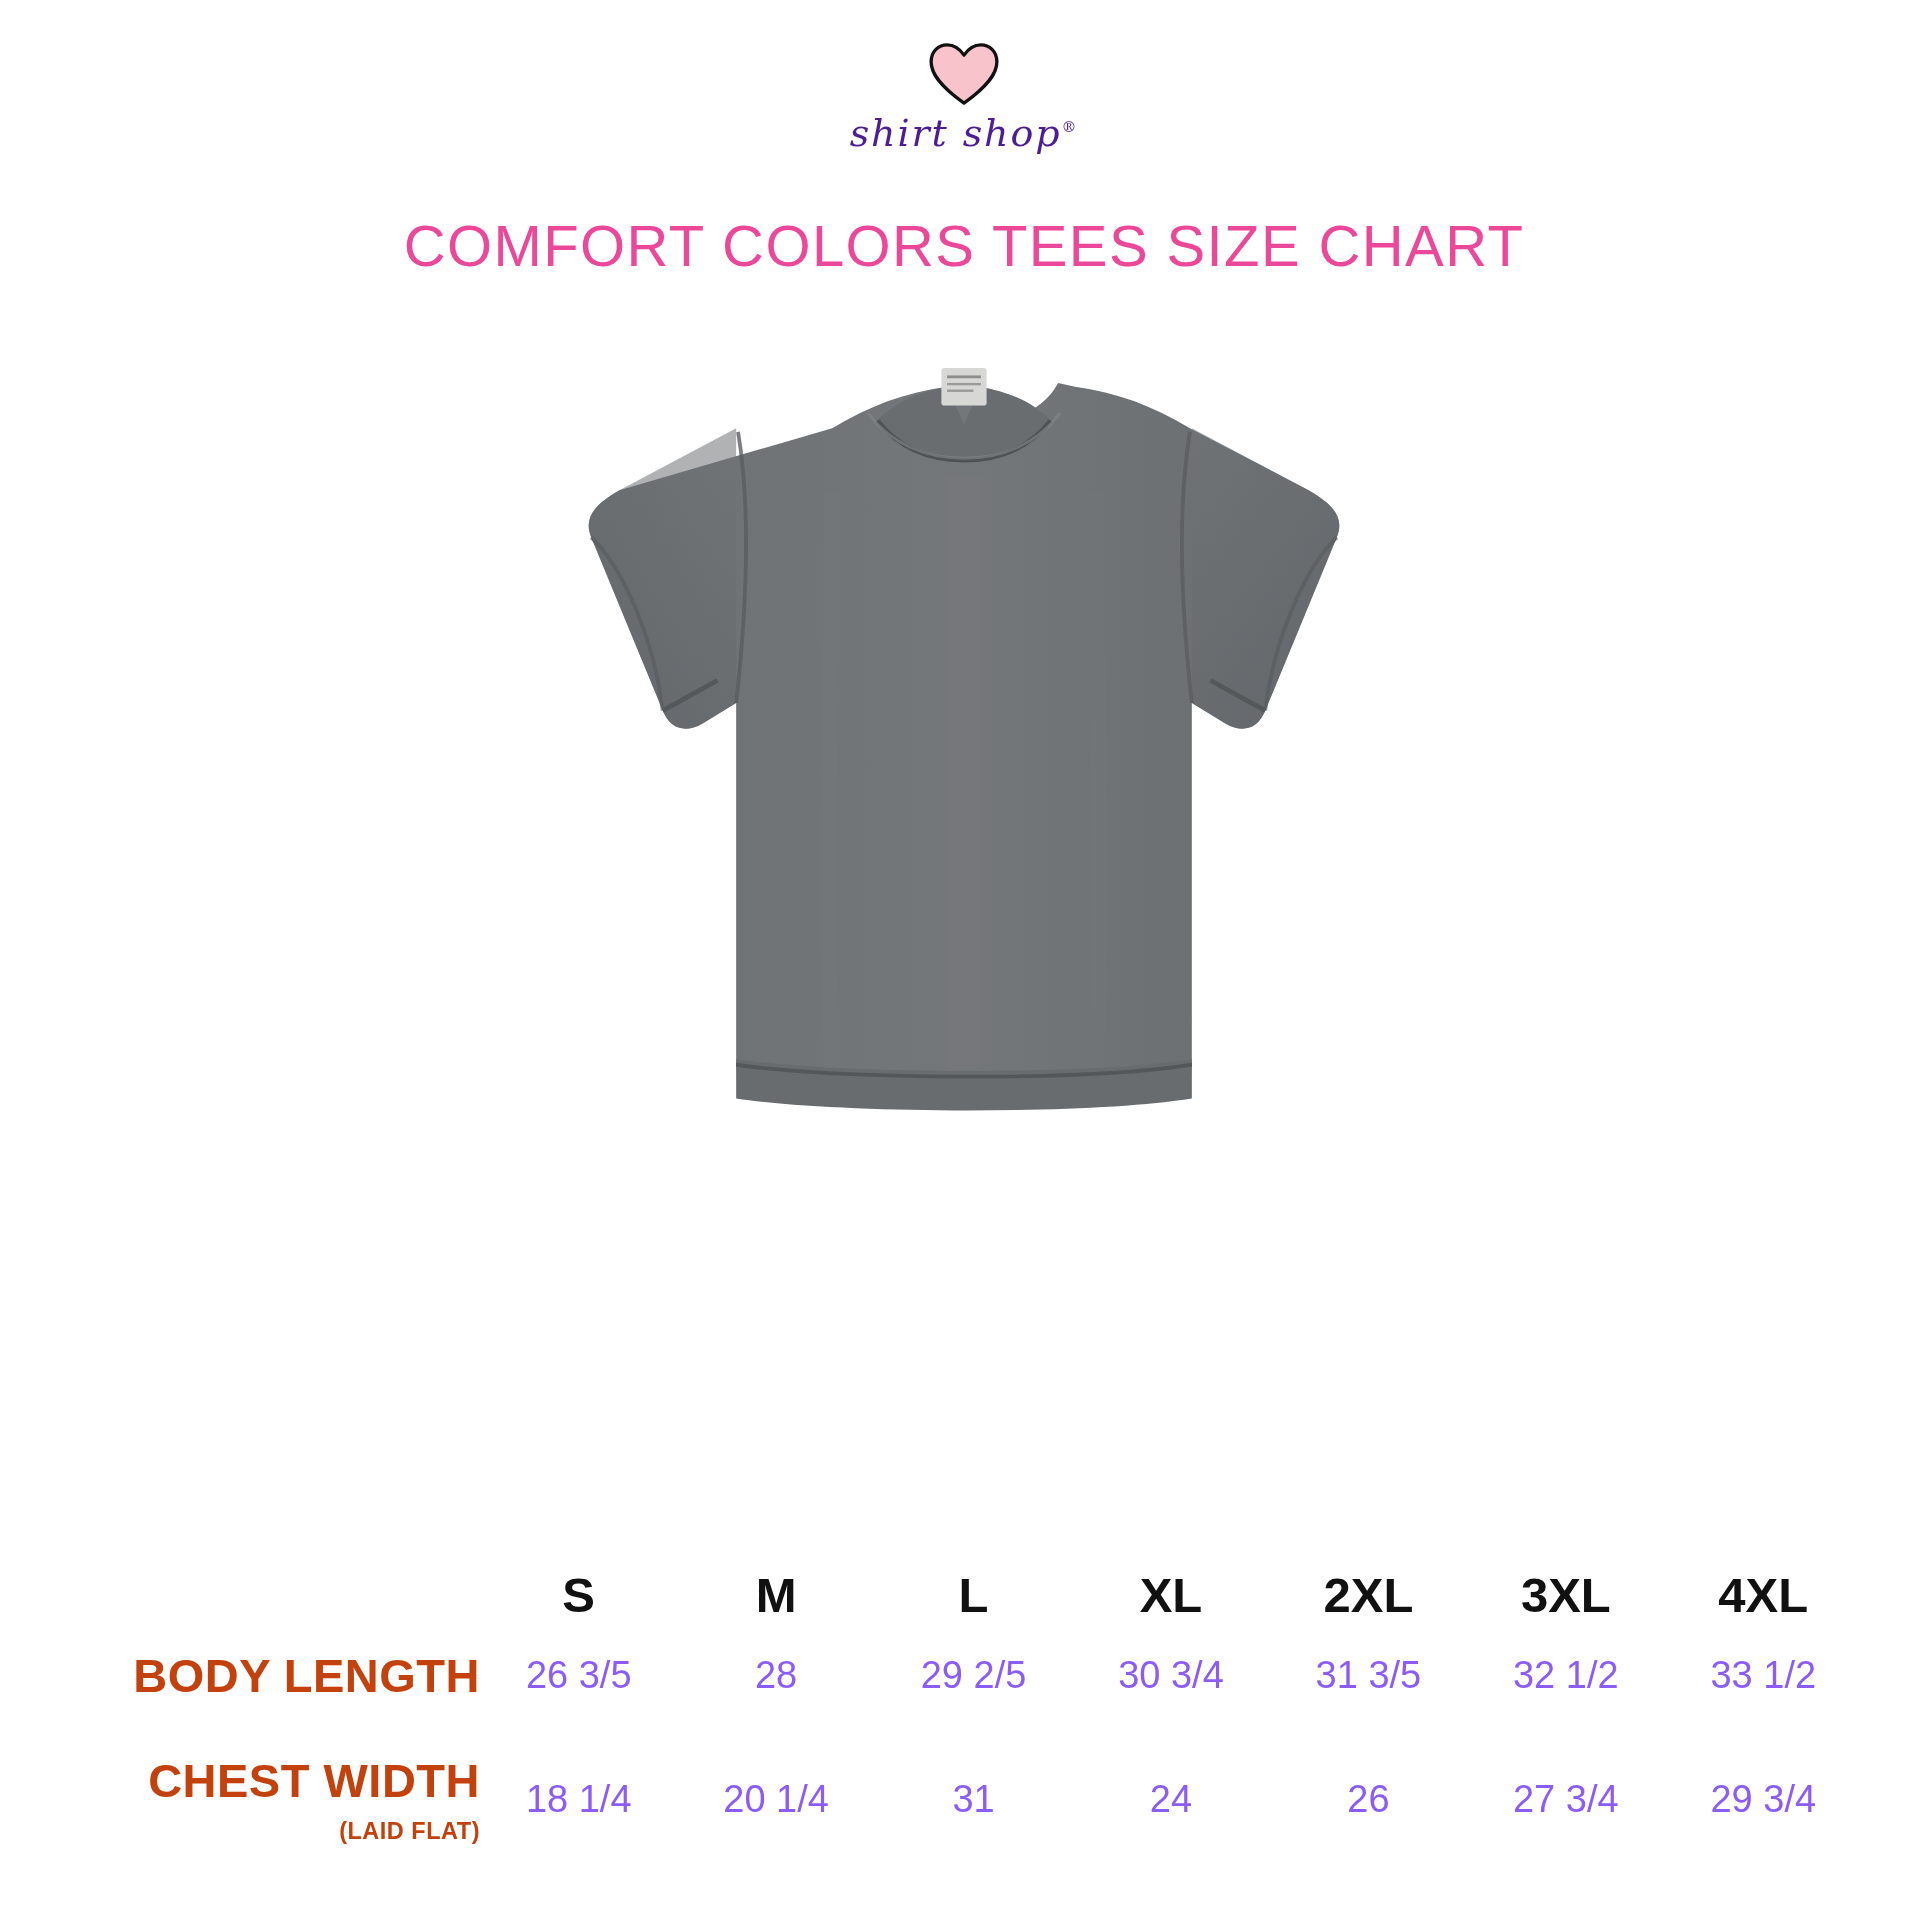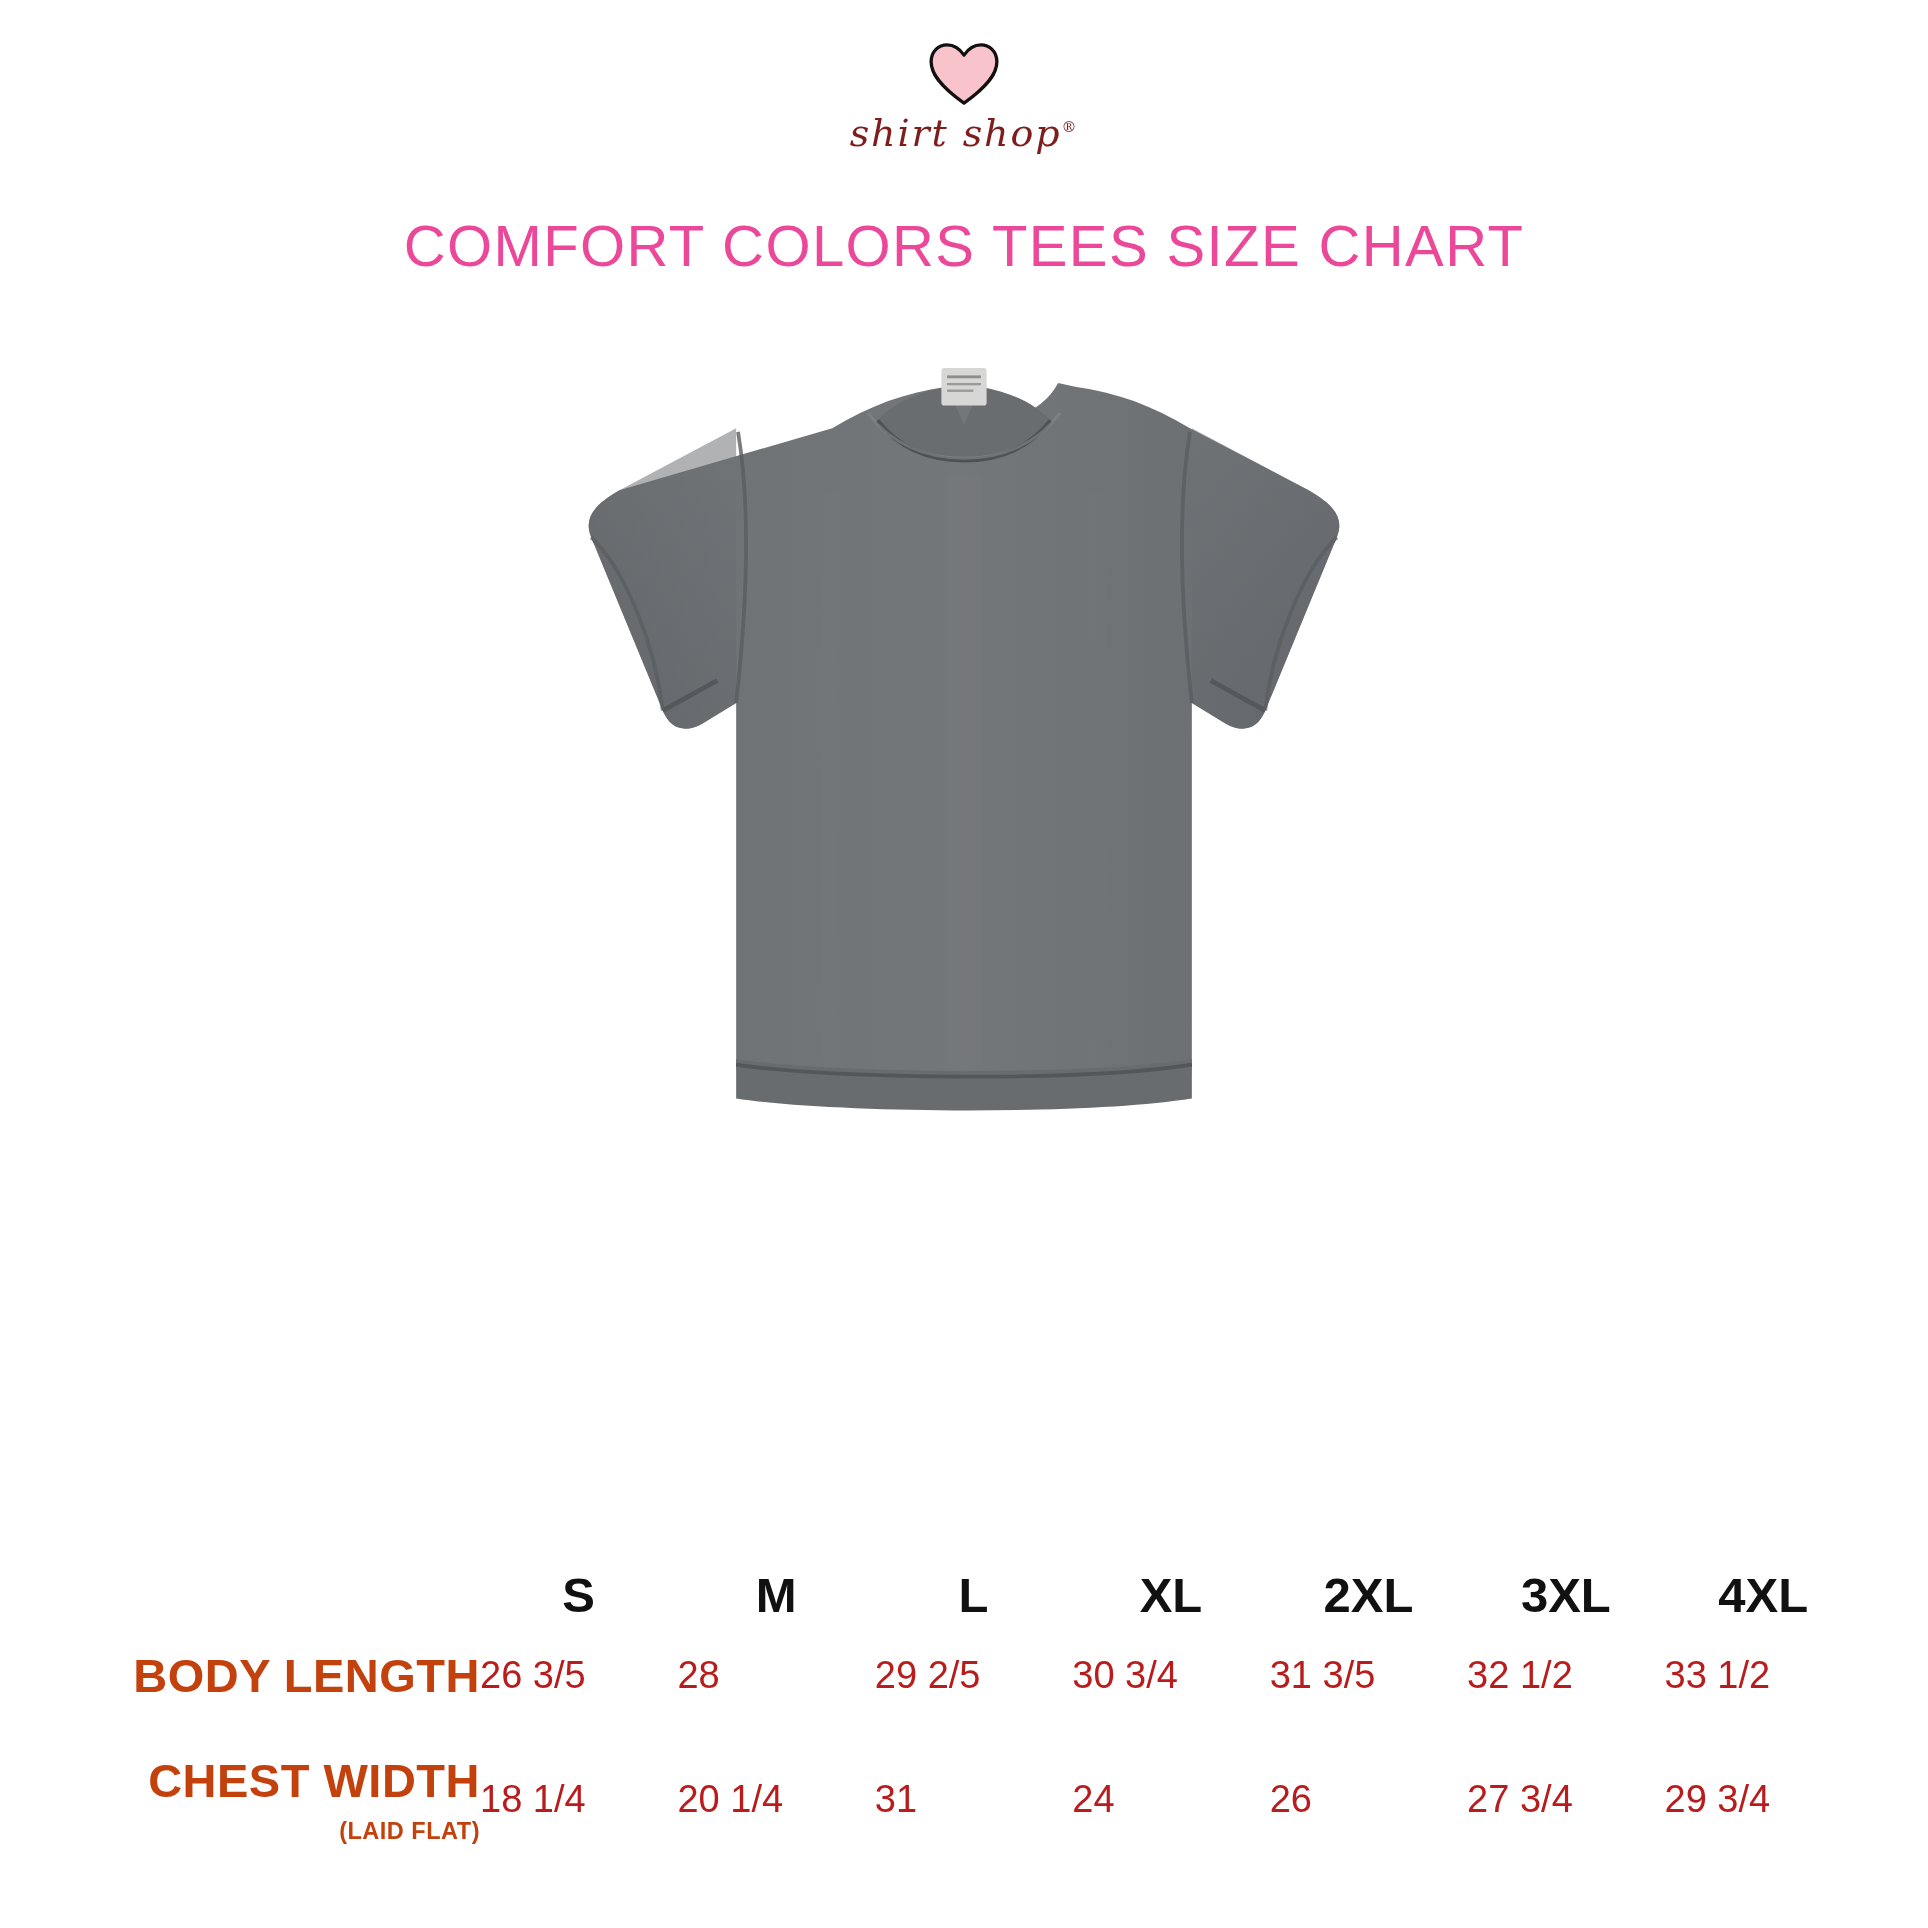--- a/index.html
+++ b/index.html
@@ -45,21 +45,21 @@
     margin-top: 5.6px;
     color: #111111;
     letter-spacing: 0.9px;
   }
   .logo-shirtshop {
     font-family: "DejaVu Serif", serif;
     font-style: italic;
     font-size: 38px;
     line-height: 1;
     margin-top: 9px;
-    color: #7f1d1d;
+    color: #4c1d95;
     letter-spacing: 1.9px;
   }
   .logo-shirtshop .reg {
     font-size: 15px;
     vertical-align: super;
   }
 
   
   .chart-title {
     text-align: center;
@@ -130,21 +130,22 @@
     display: block;
     font-size: 23.5px;
     font-weight: bold;
     letter-spacing: 0.5px;
     margin-top: 14px;
   }
   td.measure {
     font-family: "Liberation Sans", sans-serif;
     font-weight: 400;
     font-size: 38px;
-    color: #b91c1c;
+    text-align: center;
+    color: #8b5cf6;
   }
   tr.data-row td { padding-top: 28px; padding-bottom: 28px; }
 </style>
 </head>
 <body>
 
 <div class="logo-block">
   <svg class="heart-icon" viewBox="0 0 76 66" aria-hidden="true">
     <path d="M38 64 C10 44 3 31 3 20 C3 9 11 2 20 2 C28 2 34 7 38 13 C42 7 48 2 56 2 C65 2 73 9 73 20 C73 31 66 44 38 64 Z" fill="#f9c3cc" stroke="#111111" stroke-width="3.5" stroke-linejoin="round"></path>
   </svg>

